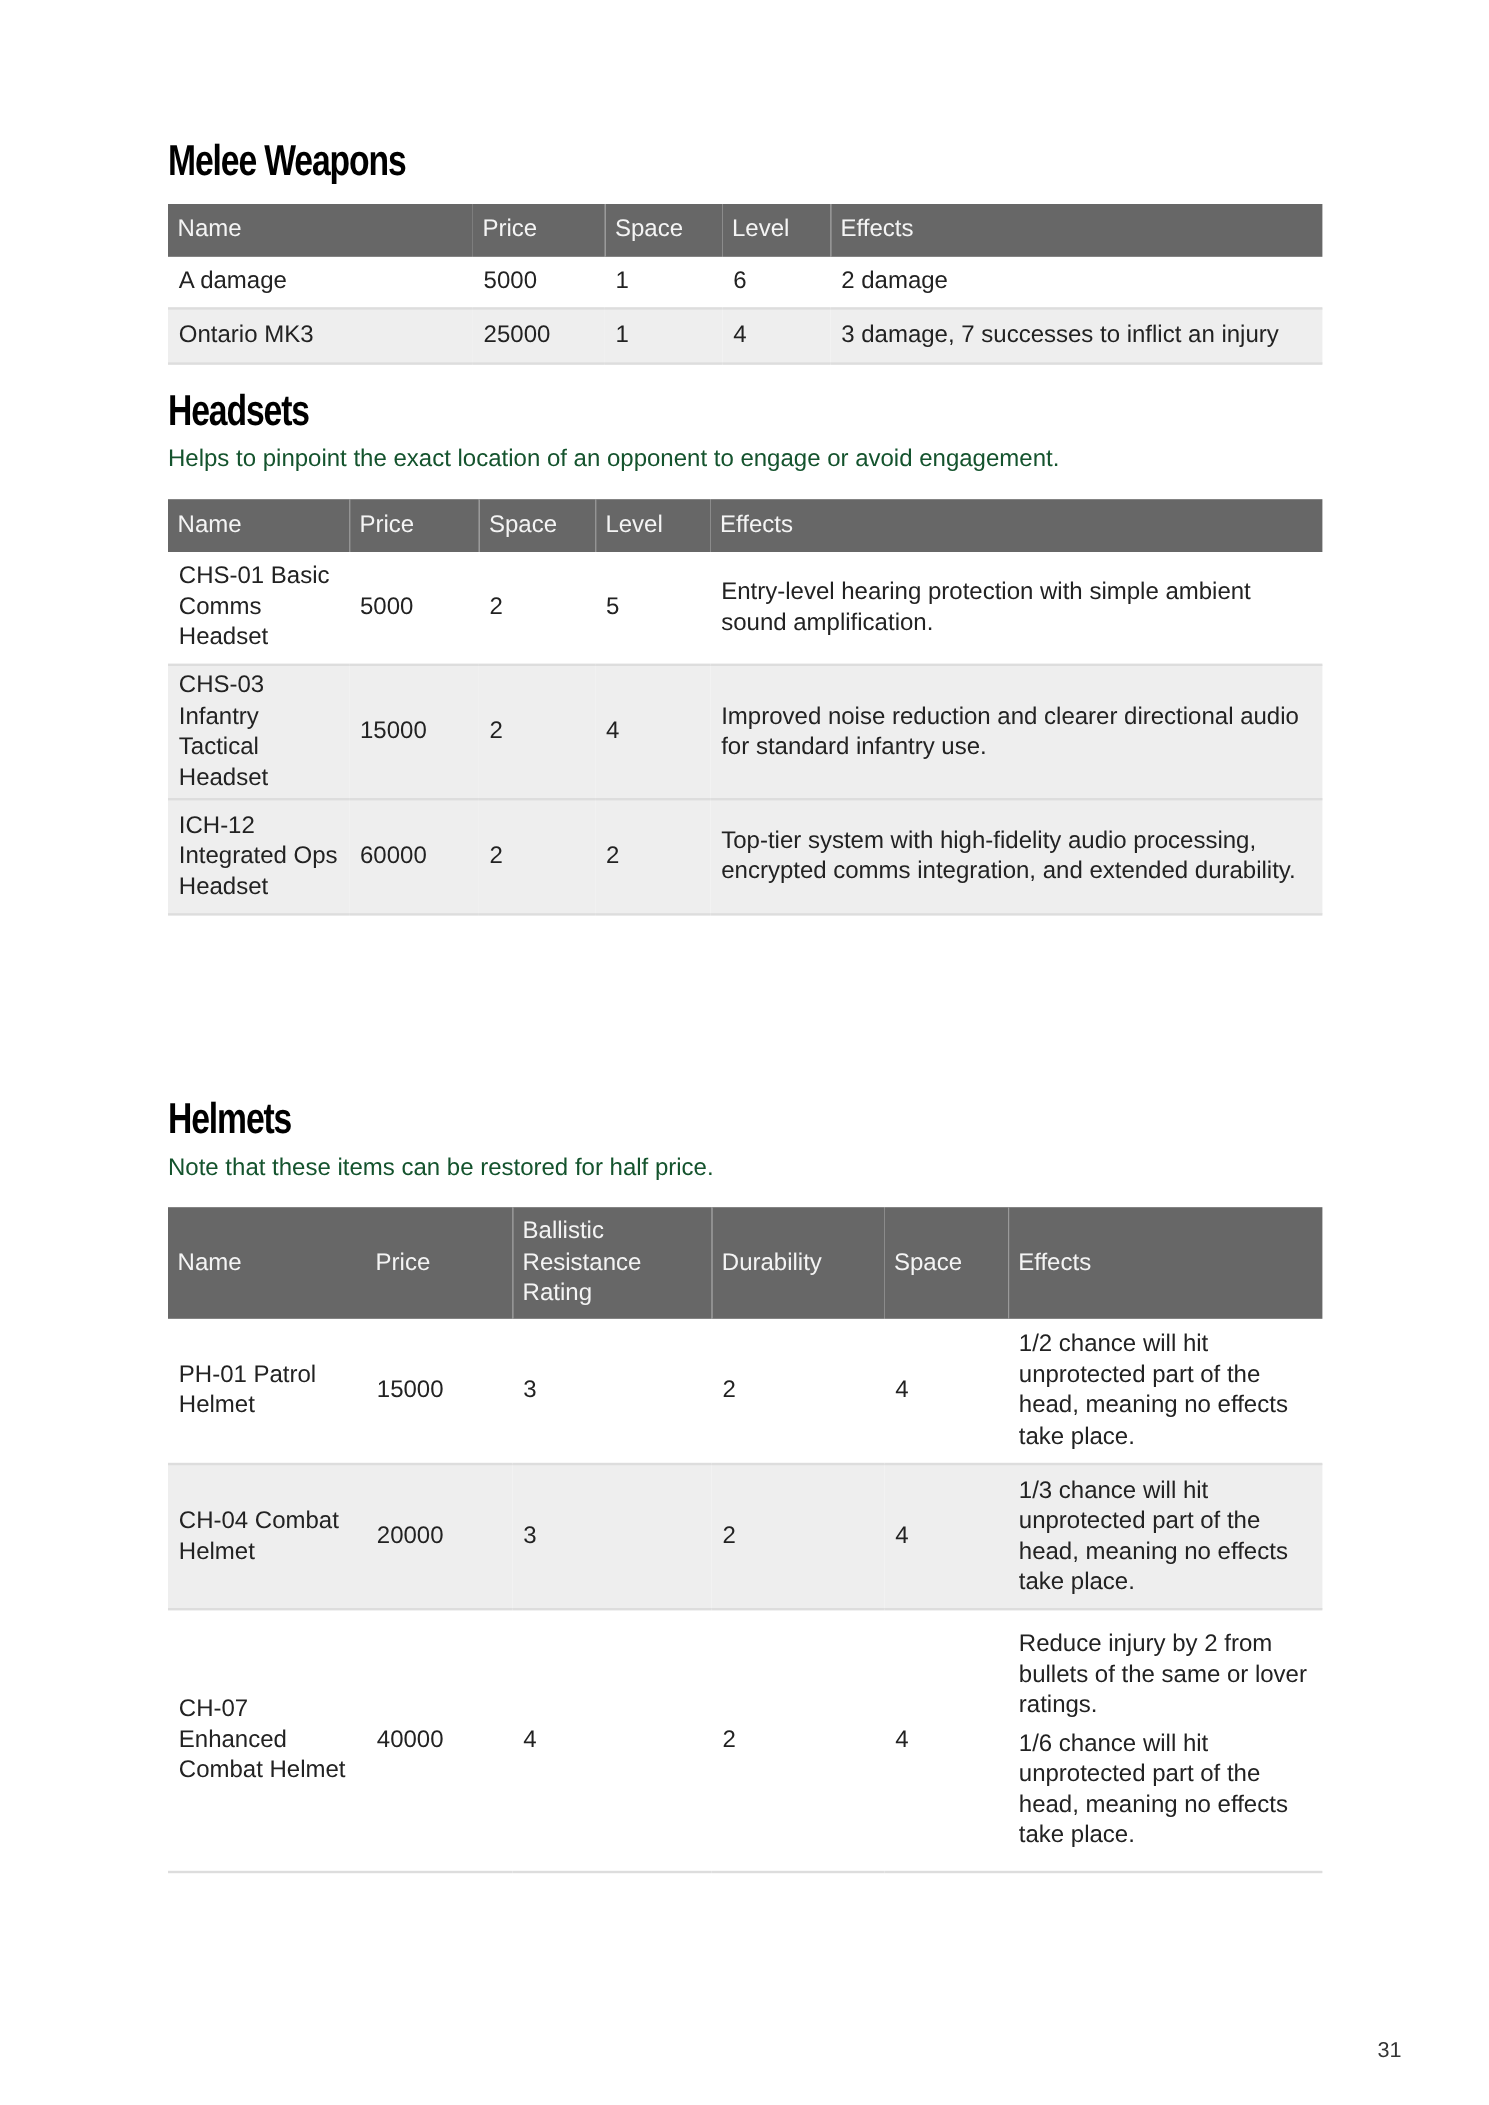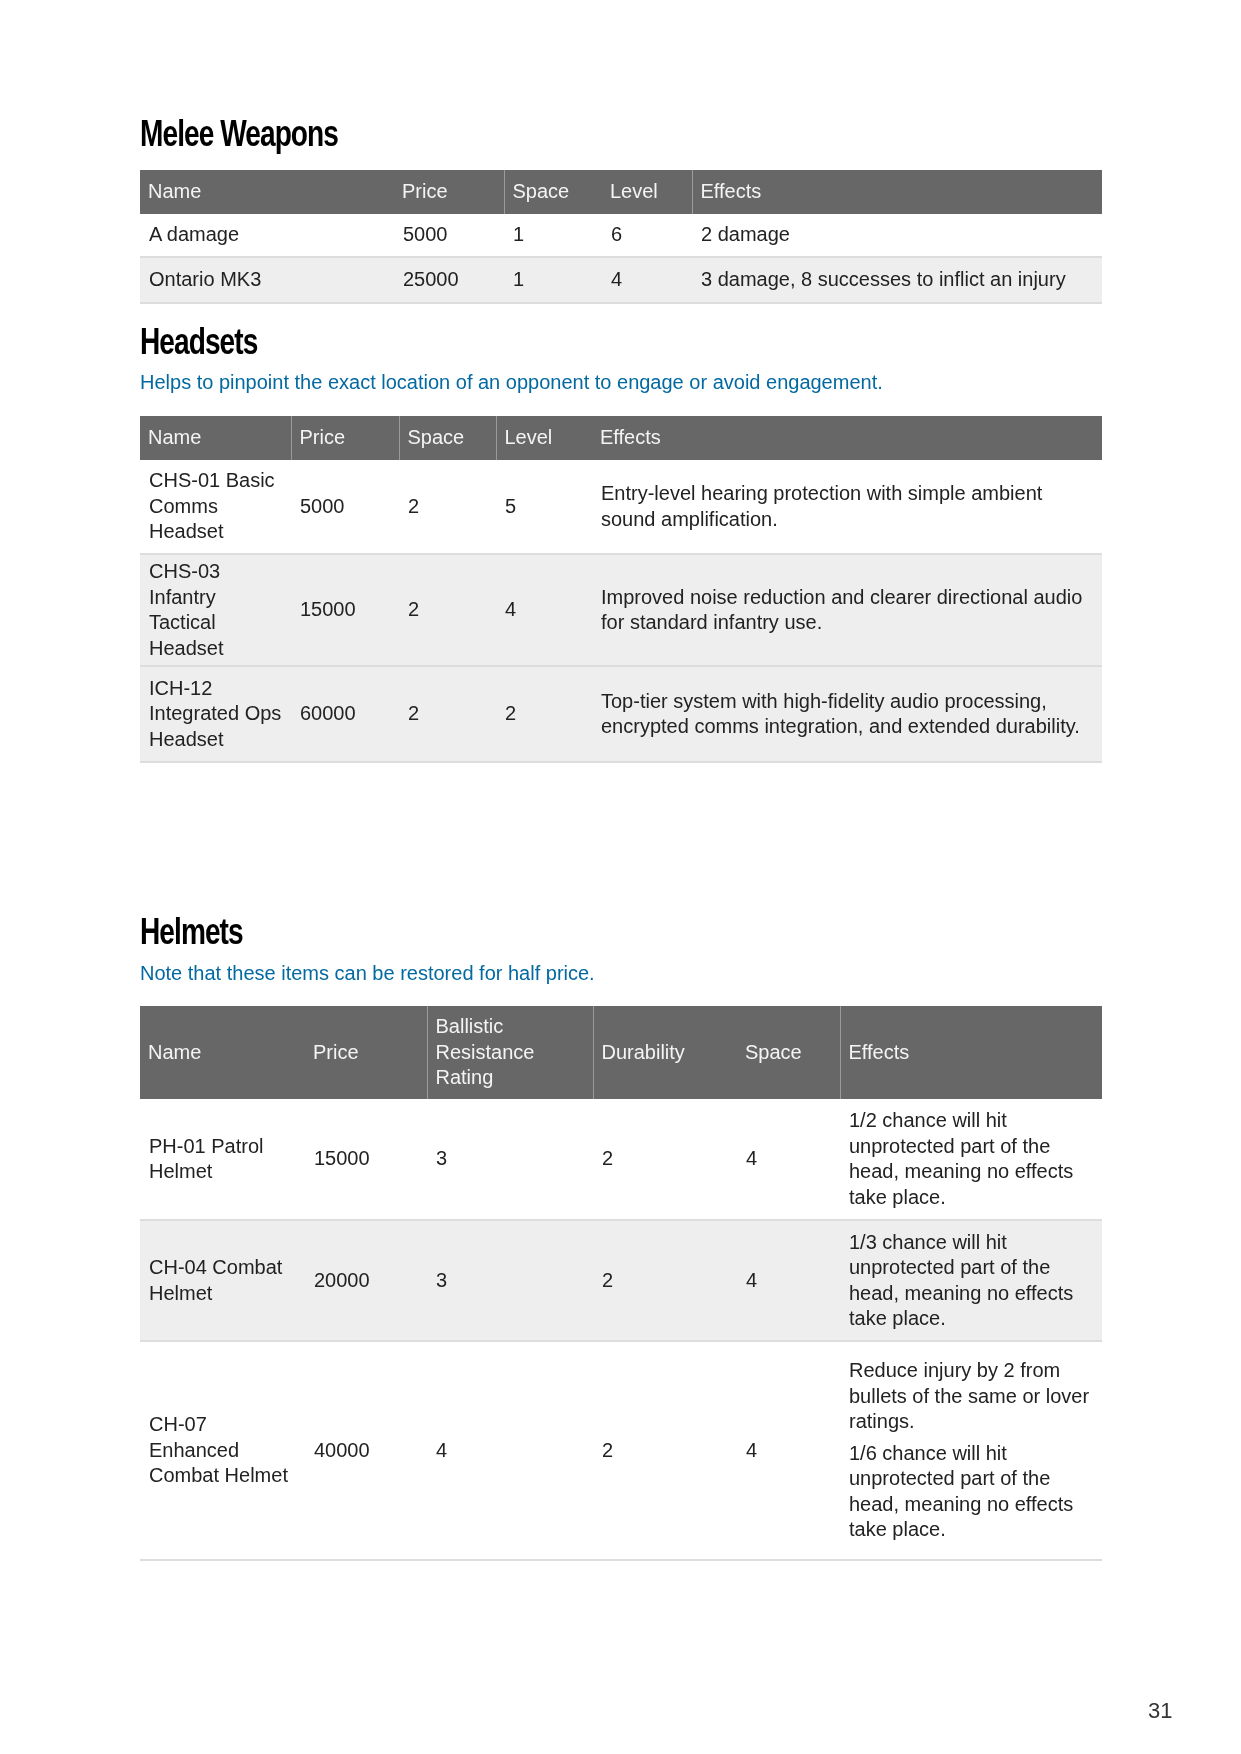--- a/index.html
+++ b/index.html
@@ -1,30 +1,30 @@
 <!DOCTYPE html>
 <html><head>
 <meta charset="utf-8">
 <style>
   html, body { margin: 0; padding: 0; background: #ffffff; }
   body { width: 1241px; height: 1754px; position: relative; overflow: hidden;
          font-family: "Liberation Sans", sans-serif; color: #1f1f1f; }
   .h2 { position: absolute; left: 140px; margin: 0; font-family: "Liberation Sans", sans-serif;
         font-weight: bold; font-size: 36px; letter-spacing: -1.2px; transform: scaleX(0.78);
         transform-origin: left top; color: #000; line-height: 44px; }
-  .desc { position: absolute; left: 140px; font-size: 20px; line-height: 26px; color: #0369a1; }
+  .desc { position: absolute; left: 140px; font-size: 20px; line-height: 26px; color: #14532d; }
   table { position: absolute; left: 140px; width: 962px; border-collapse: collapse;
           font-size: 20px; line-height: 25.5px; table-layout: fixed; }
   th { background: #676767; color: #f4f4f4; font-weight: normal; text-align: left;
        padding: 0 8px; vertical-align: middle; }
   th.sep { border-left: 1px solid #9a9a9a; }
   td { padding: 0 9px; vertical-align: middle; color: #222; }
   tr.alt td { background: #eeeeee; }
   tbody tr { border-bottom: 2px solid #dddddd; }
-  .pagenum { position: absolute; left: 1148px; top: 1698px; font-size: 22px; color: #333; }
+  .pagenum { position: absolute; left: 1148px; top: 1698px; font-size: 18px; color: #333; }
   td p { margin: 0; }
   td p + p { margin-top: 6px; }
 </style>
 </head>
 <body>
 
 <h2 class="h2" style="top:112px;">Melee Weapons</h2>
 <table style="top:170px;">
   <colgroup>
       <col style="width:254px">
@@ -48,21 +48,21 @@
       <td>5000</td>
       <td>1</td>
       <td>6</td>
       <td>2 damage</td>
     </tr>
     <tr class="alt" style="height:46px; border-top:2px solid #dddddd;">
       <td>Ontario MK3</td>
       <td>25000</td>
       <td>1</td>
       <td>4</td>
-      <td>3 damage, 8 successes to inflict an injury</td>
+      <td>3 damage, 7 successes to inflict an injury</td>
     </tr>
   </tbody>
 </table>
 
 <h2 class="h2" style="top:320px;">Headsets</h2>
 <div class="desc" style="top:369px;">Helps to pinpoint the exact location of an opponent to engage or avoid engagement.</div>
 <table style="top:416px;">
   <colgroup>
       <col style="width:151px">
       <col style="width:108px">

